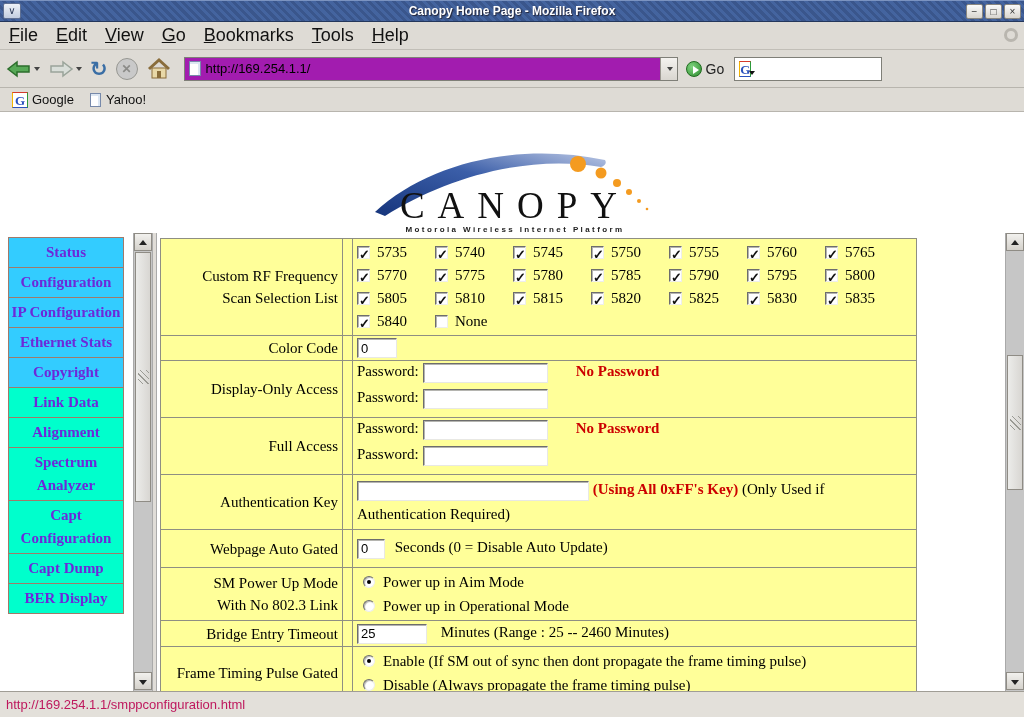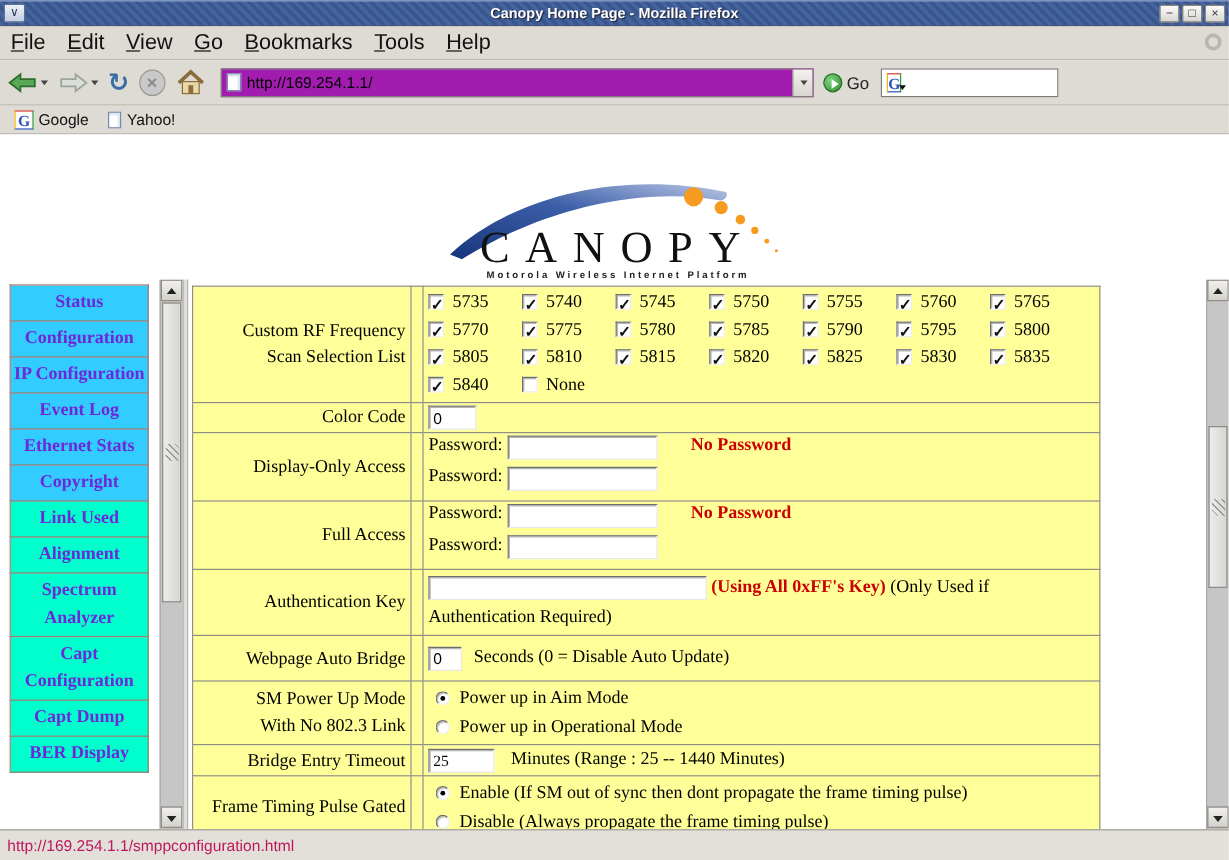--- a/index.html
+++ b/index.html
@@ -71,21 +71,21 @@
   .cfg td.lbl { text-align:right; padding-right:4px; line-height:22px; }
   .cfg td.gap { padding:0; }
   .cfg td.val { padding:2px 4px; }
   .red-bold { color:#CC0000; font-weight:bold; }
 
   .freq-item { display:inline-block; width:78px; height:23px; line-height:23px; white-space:nowrap; }
   .cb { display:inline-block; width:13px; height:13px; background:#fff; border:1px solid; border-color:#6d6d6d #eeeeea #eeeeea #6d6d6d; box-shadow:inset 1px 1px 0 #b5b5b0; vertical-align:-2px; position:relative; margin-right:7px; }
   .cb.on::after { content:"\2713"; position:absolute; left:1px; top:-4px; font-size:13px; font-weight:bold; color:#111; }
 
   .txt { height:20px; border:1px solid; border-color:#6d6d6d #e8e8e4 #e8e8e4 #6d6d6d; box-shadow:inset 1px 1px 0 #b5b5b0; background:#fff; font-family:"Liberation Sans",sans-serif; font-size:13px; padding:1px 3px; vertical-align:middle; }
-  .w28{width:28px;} .w40{width:40px;} .w55{width:55px;font-family:Liberation Serif, serif;} .w125{width:125px;} .w230{width:232px;}
+  .w28{width:28px;} .w40{width:40px;} .w55{width:70px;} .w125{width:125px;} .w230{width:232px;}
   .pline { height:26px; display:flex; }
   .plabel { display:inline-block; margin-right:4px; }
 
   .radio-line { height:24px; display:flex; align-items:center; padding-left:6px; }
   .radio { width:12px; height:12px; border-radius:50%; background:#fff; border:1px solid; border-color:#6d6d6d #eeeeea #eeeeea #6d6d6d; box-shadow:inset 1px 1px 1px #b5b5b0; margin-right:8px; position:relative; flex:none; }
   .radio.sel::after { content:""; position:absolute; left:3px; top:3px; width:4px; height:4px; border-radius:50%; background:#000; }
 
   
   .logo-wrap { margin-top:26px; }
   .logo-title { font-family:"Liberation Serif",serif; }
@@ -204,30 +204,27 @@
           <tr>
             <td class="side-cell blue"><span class="side-link">Status</span></td>
           </tr>
           <tr>
             <td class="side-cell blue"><span class="side-link">Configuration</span></td>
           </tr>
           <tr>
             <td class="side-cell blue"><span class="side-link">IP Configuration</span></td>
           </tr>
           <tr>
-            <td class="side-cell blue"><span class="side-link">Event Log</span></td>
-          </tr>
-          <tr>
             <td class="side-cell blue"><span class="side-link">Ethernet Stats</span></td>
           </tr>
           <tr>
             <td class="side-cell blue"><span class="side-link">Copyright</span></td>
           </tr>
           <tr>
-            <td class="side-cell green"><span class="side-link">Link Used</span></td>
+            <td class="side-cell green"><span class="side-link">Link Data</span></td>
           </tr>
           <tr>
             <td class="side-cell green"><span class="side-link">Alignment</span></td>
           </tr>
           <tr>
             <td class="side-cell green"><span class="side-link">Spectrum Analyzer</span></td>
           </tr>
           <tr>
             <td class="side-cell green"><span class="side-link">Capt Configuration</span></td>
           </tr>
@@ -308,21 +305,21 @@
         <tr style="height:54px;">
           <td class="lbl">Authentication Key</td>
           <td class="gap"></td>
           <td class="val" style="line-height:25px;">
             <input class="txt w230" style="">
             <span class="red-bold">(Using All 0xFF's Key)</span>
             <span>(Only Used if Authentication Required)</span>
           </td>
         </tr>
         <tr style="height:38px;">
-          <td class="lbl">Webpage Auto Bridge</td>
+          <td class="lbl">Webpage Auto Gated</td>
           <td class="gap"></td>
           <td class="val">
             <input class="txt w28" value="0" style="">
             <span style="margin-left:6px">Seconds (0 = Disable Auto Update)</span>
           </td>
         </tr>
         <tr style="height:53px;">
           <td class="lbl">
             <span style="display:block">SM Power Up Mode</span>
             <span style="display:block">With No 802.3 Link</span>
@@ -337,21 +334,21 @@
                 <span class="radio"></span>
                 <span>Power up in Operational Mode</span>
               </div>
             </td>
         </tr>
         <tr style="height:26px;">
           <td class="lbl">Bridge Entry Timeout</td>
           <td class="gap"></td>
           <td class="val">
             <input class="txt w55" value="25" style="">
-            <span style="margin-left:10px">Minutes (Range : 25 -- 1440 Minutes)</span>
+            <span style="margin-left:10px">Minutes (Range : 25 -- 2460 Minutes)</span>
           </td>
         </tr>
         <tr style="height:48px;">
           <td class="lbl">Frame Timing Pulse Gated</td>
           <td class="gap"></td>
           <td class="val">
               <div class="radio-line">
                 <span class="radio sel"></span>
                 <span>Enable (If SM out of sync then dont propagate the frame timing pulse)</span>
               </div>

